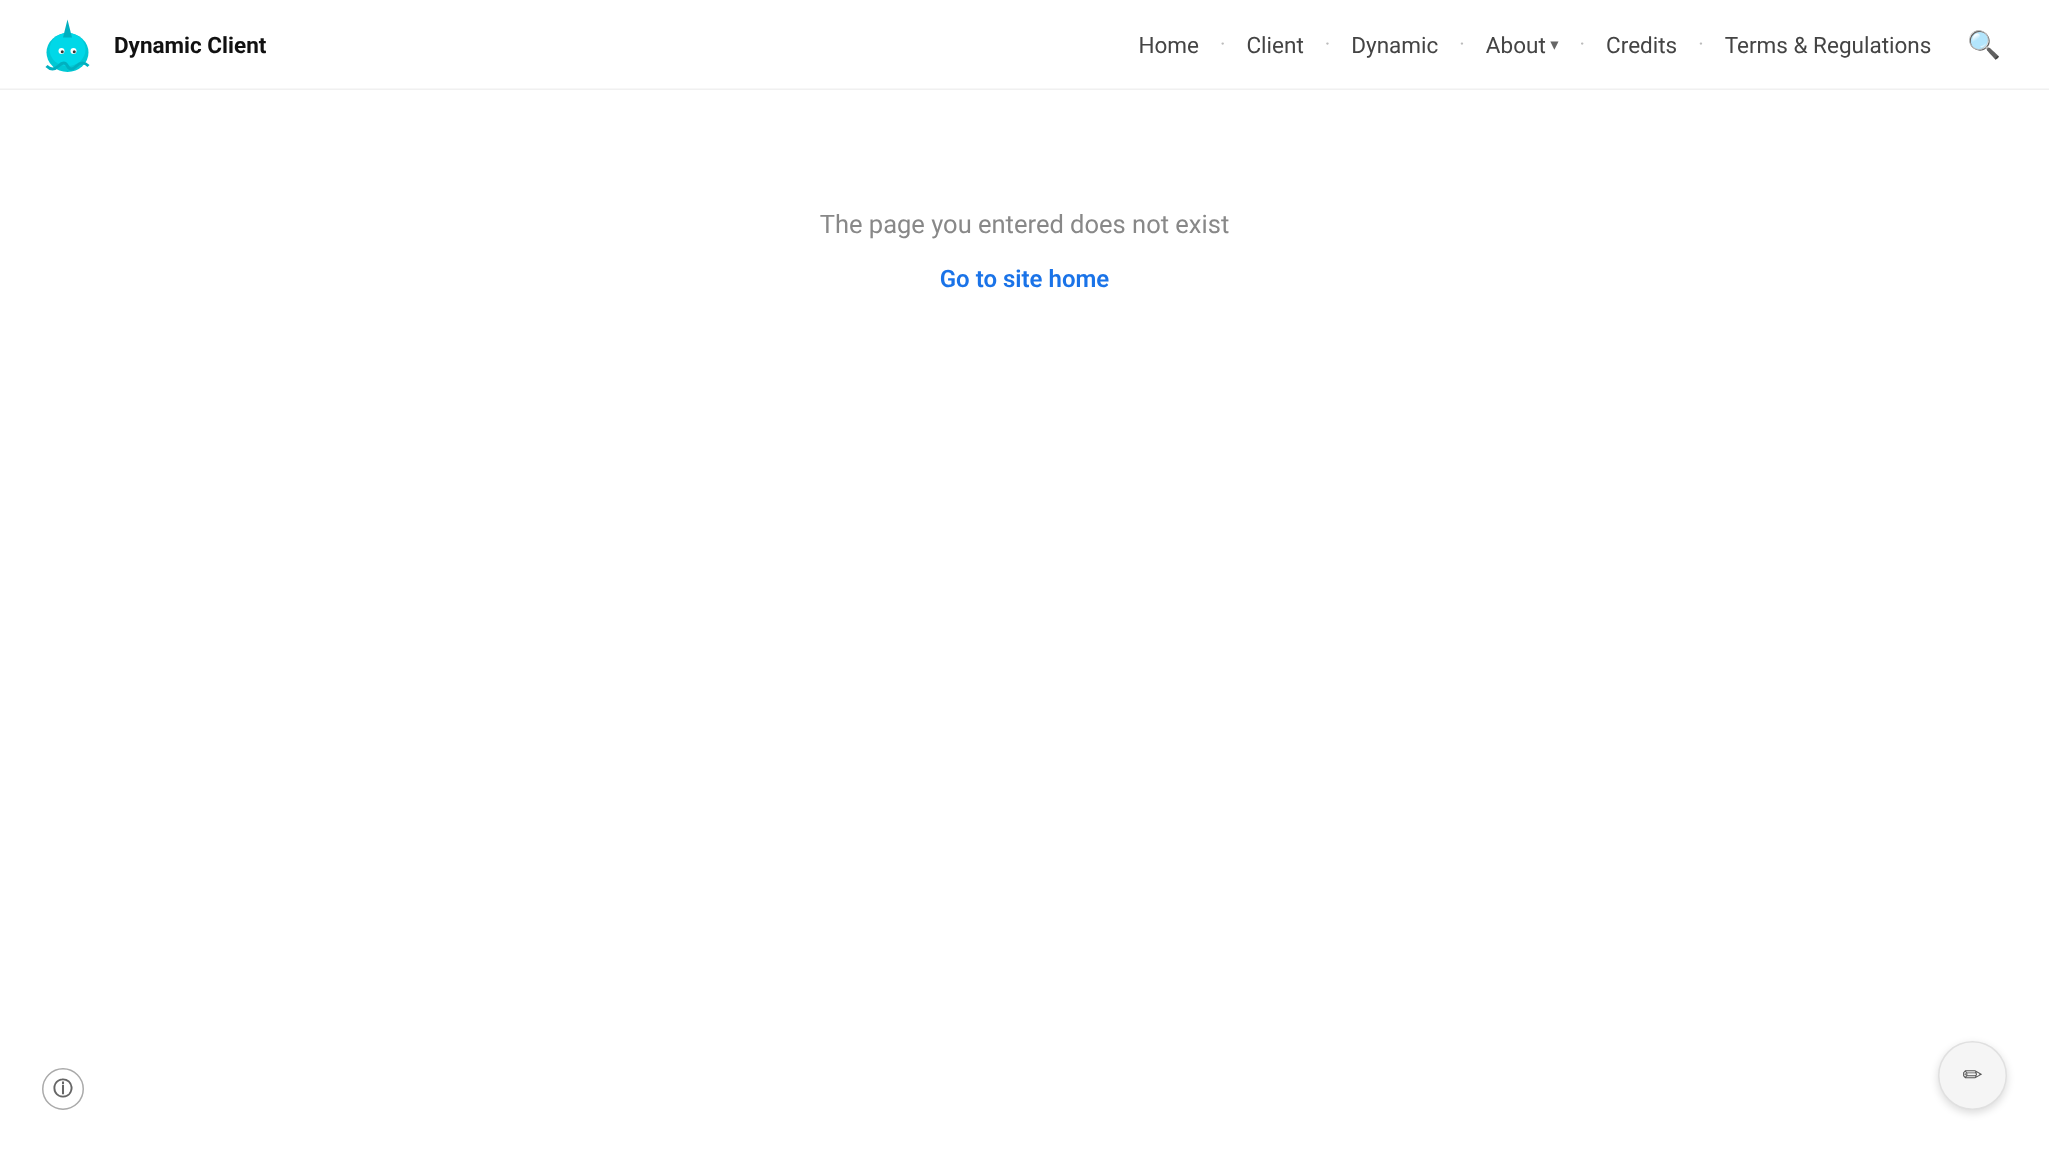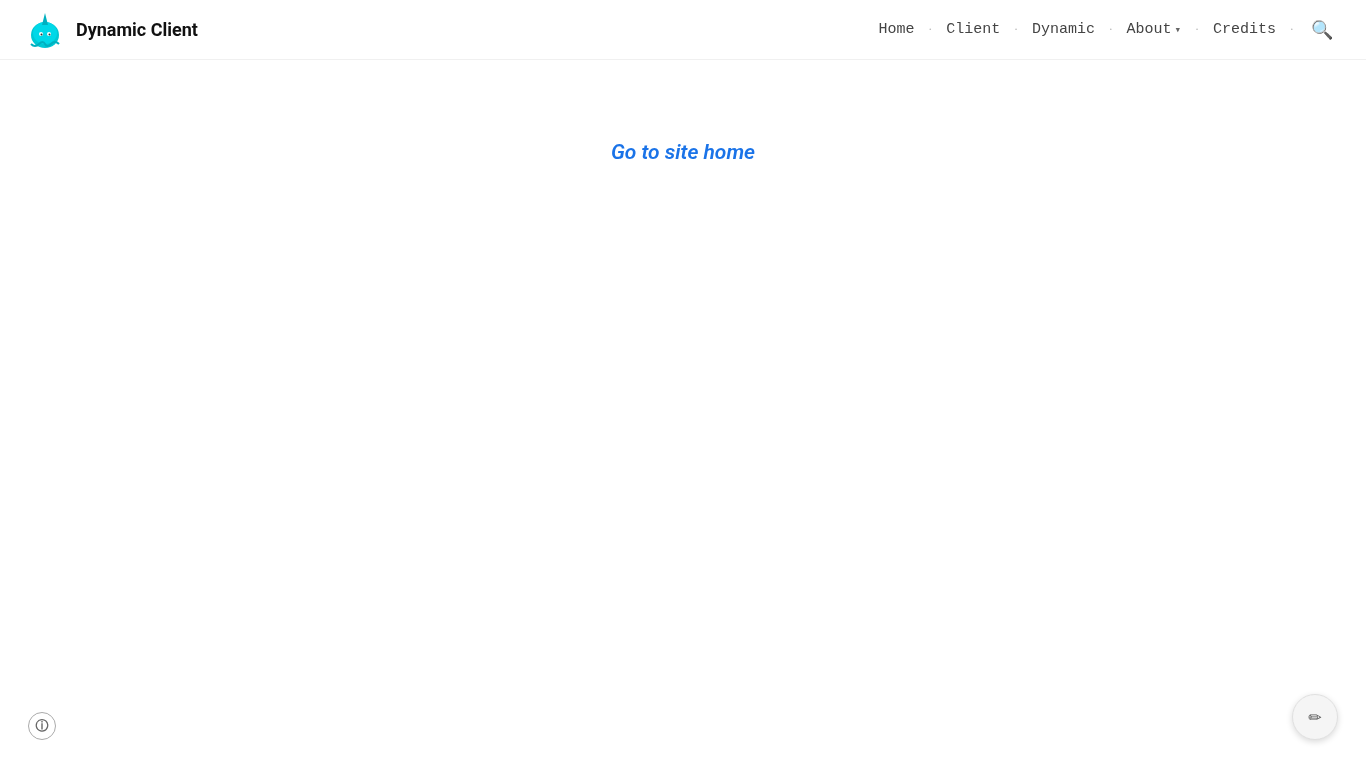--- a/index.html
+++ b/index.html
@@ -34,38 +34,37 @@
       text-decoration: none;
       color: inherit;
     }
 
     .logo-icon {
       width: 42px;
       height: 42px;
     }
 
     .site-title {
-      font-size: 18px;
+      font-size: 15px;
       font-weight: 700;
       color: #111;
     }
 
     nav {
       display: flex;
       align-items: center;
       gap: 4px;
     }
 
     .nav-link {
       font-size: 15px;
       color: #444;
       text-decoration: none;
       padding: 6px 8px;
       cursor: pointer;
-      font-family: Liberation Mono, monospace;
     }
 
     .nav-separator {
       color: #bbb;
       font-size: 14px;
       margin: 0 2px;
     }
 
     .nav-about {
       display: flex;
@@ -107,26 +106,25 @@
       margin-bottom: 20px;
     }
 
     .error-message {
       font-size: 17px;
       color: #888;
       margin-bottom: 16px;
     }
 
     .go-home-link {
-      font-size: 21px;
+      font-size: 16px;
       font-weight: 600;
       color: #1a73e8;
       text-decoration: none;
       cursor: pointer;
-      font-style: italic;
     }
 
     
     .info-btn {
       position: fixed;
       bottom: 28px;
       left: 28px;
       width: 28px;
       height: 28px;
       border-radius: 50%;
@@ -189,27 +187,29 @@
     <span class="nav-separator">·</span>
     <a class="nav-link" href="#">Dynamic</a>
     <span class="nav-separator">·</span>
     <a class="nav-link nav-about" href="#">
       <span>About</span>
       <span class="chevron-down">▾</span>
     </a>
     <span class="nav-separator">·</span>
     <a class="nav-link" href="#">Credits</a>
     <span class="nav-separator">·</span>
+    <a class="nav-link" href="#">Terms &amp; Regulations</a>
     <button class="search-icon-btn" title="Search">
       <span>🔍</span>
     </button>
   </nav>
 </header>
 
 <main>
+  <p class="error-message">The page you entered does not exist</p>
   <a class="go-home-link" href="#">Go to site home</a>
 </main>
 
 <button class="info-btn" title="Info">
   <span>ⓘ</span>
 </button>
 
 <button class="edit-btn" title="Edit">
   <span>✏</span>
 </button>

